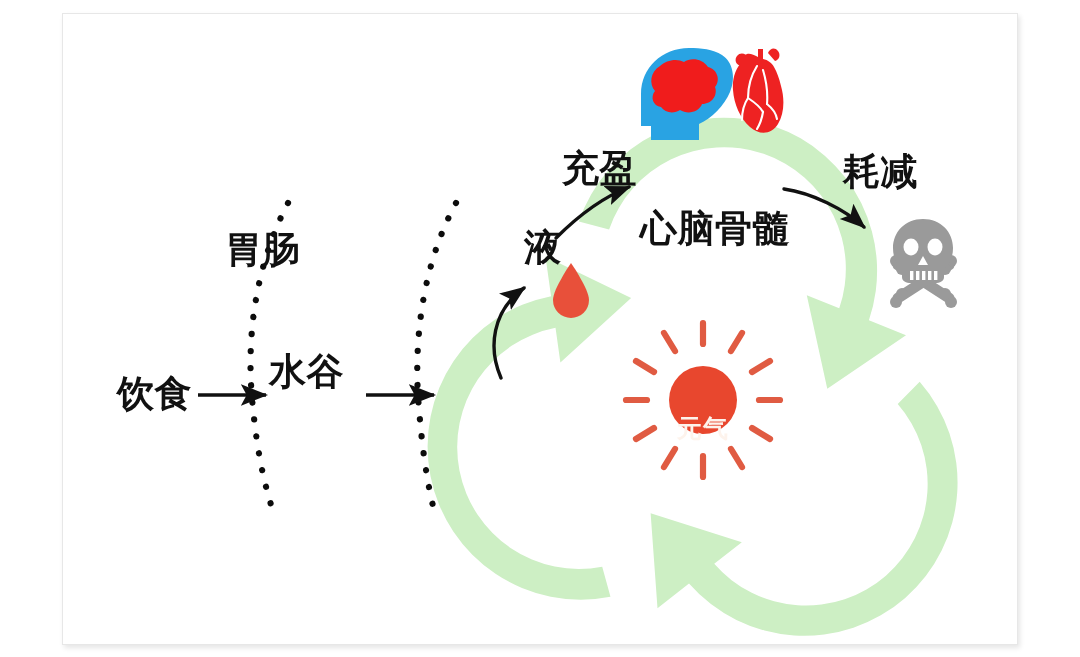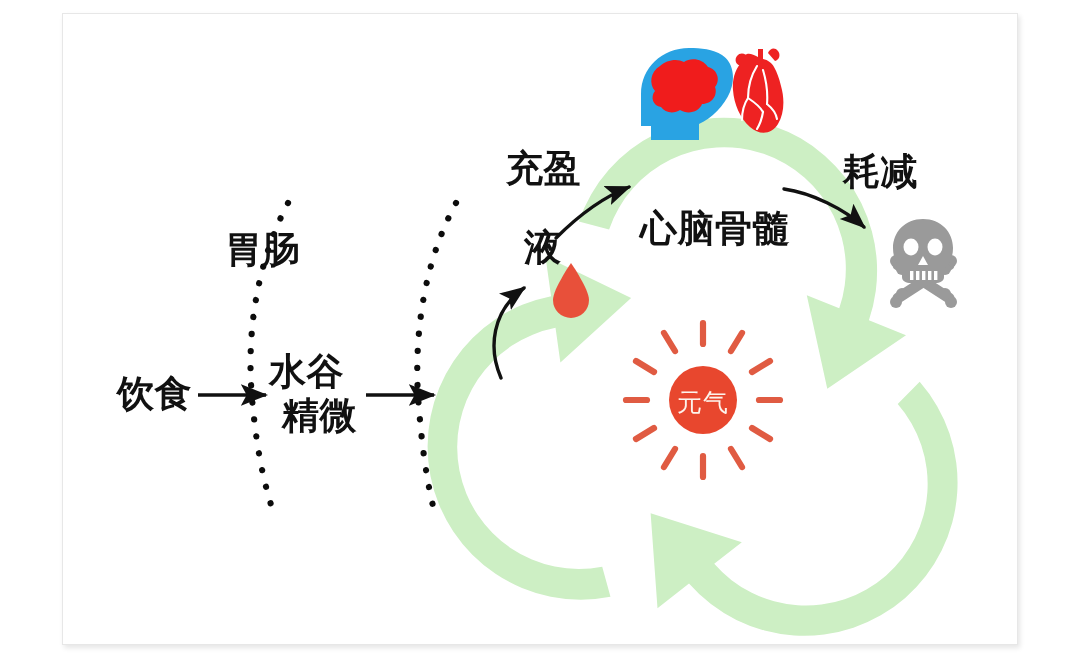--- a/index.html
+++ b/index.html
@@ -14,22 +14,22 @@
     box-shadow:2px 3px 5px rgba(0,0,0,0.10);
     box-sizing:border-box;
   }
   #svgroot{position:absolute;left:0;top:0;width:1080px;height:657px;}
   .lbl{
     position:absolute;color:#111111;font-weight:bold;
     white-space:nowrap;line-height:1.08;letter-spacing:0.5px;
   }
   .lbl-lg{font-size:37px;}
   .sun-text{
-    position:absolute;color:#fdf3ec;font-weight:normal;font-size:25px;
-    white-space:nowrap;letter-spacing:1px;
+    position:absolute;color:#fdf3ec;font-weight:bold;font-size:25px;
+    white-space:nowrap;letter-spacing:1px;margin-top:26px;
   }
   .two-line{text-align:center;}
 </style>
 </head>
 <body>
 
 <div id="stage">
 
   <div id="card"></div>
 
@@ -211,26 +211,25 @@
     <g>
       <path d="M 784 189 C 812 193 844 209 864 227" fill="none" stroke="#111111" stroke-width="3.4" stroke-linecap="round" marker-end="url(#arrowhead-sm)"></path>
     </g>
   </svg>
 
   <div class="lbl lbl-lg" style="left:117px;top:374px;">饮食</div>
 
   <div class="lbl lbl-lg" style="left:225px;top:230px;">胃肠</div>
 
   <div class="lbl lbl-lg two-line" style="left:269px;top:352px;">水谷</div>
-  <div class="lbl lbl-lg two-line" style="left:282px;top:396px;">精微</div>
 
 
   <div class="lbl lbl-lg" style="left:524px;top:228px;">液</div>
 
-  <div class="lbl lbl-lg" style="left:506px;top:149px;text-align:center;">充盈</div>
+  <div class="lbl lbl-lg" style="left:562px;top:149px;text-align:center;">充盈</div>
 
   <div class="lbl lbl-lg" style="left:640px;top:167px;margin-top:42px;">心脑骨髓</div>
 
   <div class="lbl lbl-lg" style="left:800px;top:152px;margin-left:43px;">耗减</div>
 
   <div class="sun-text" style="left:677px;top:386px;">元气</div>
 
 
 </div>
 

